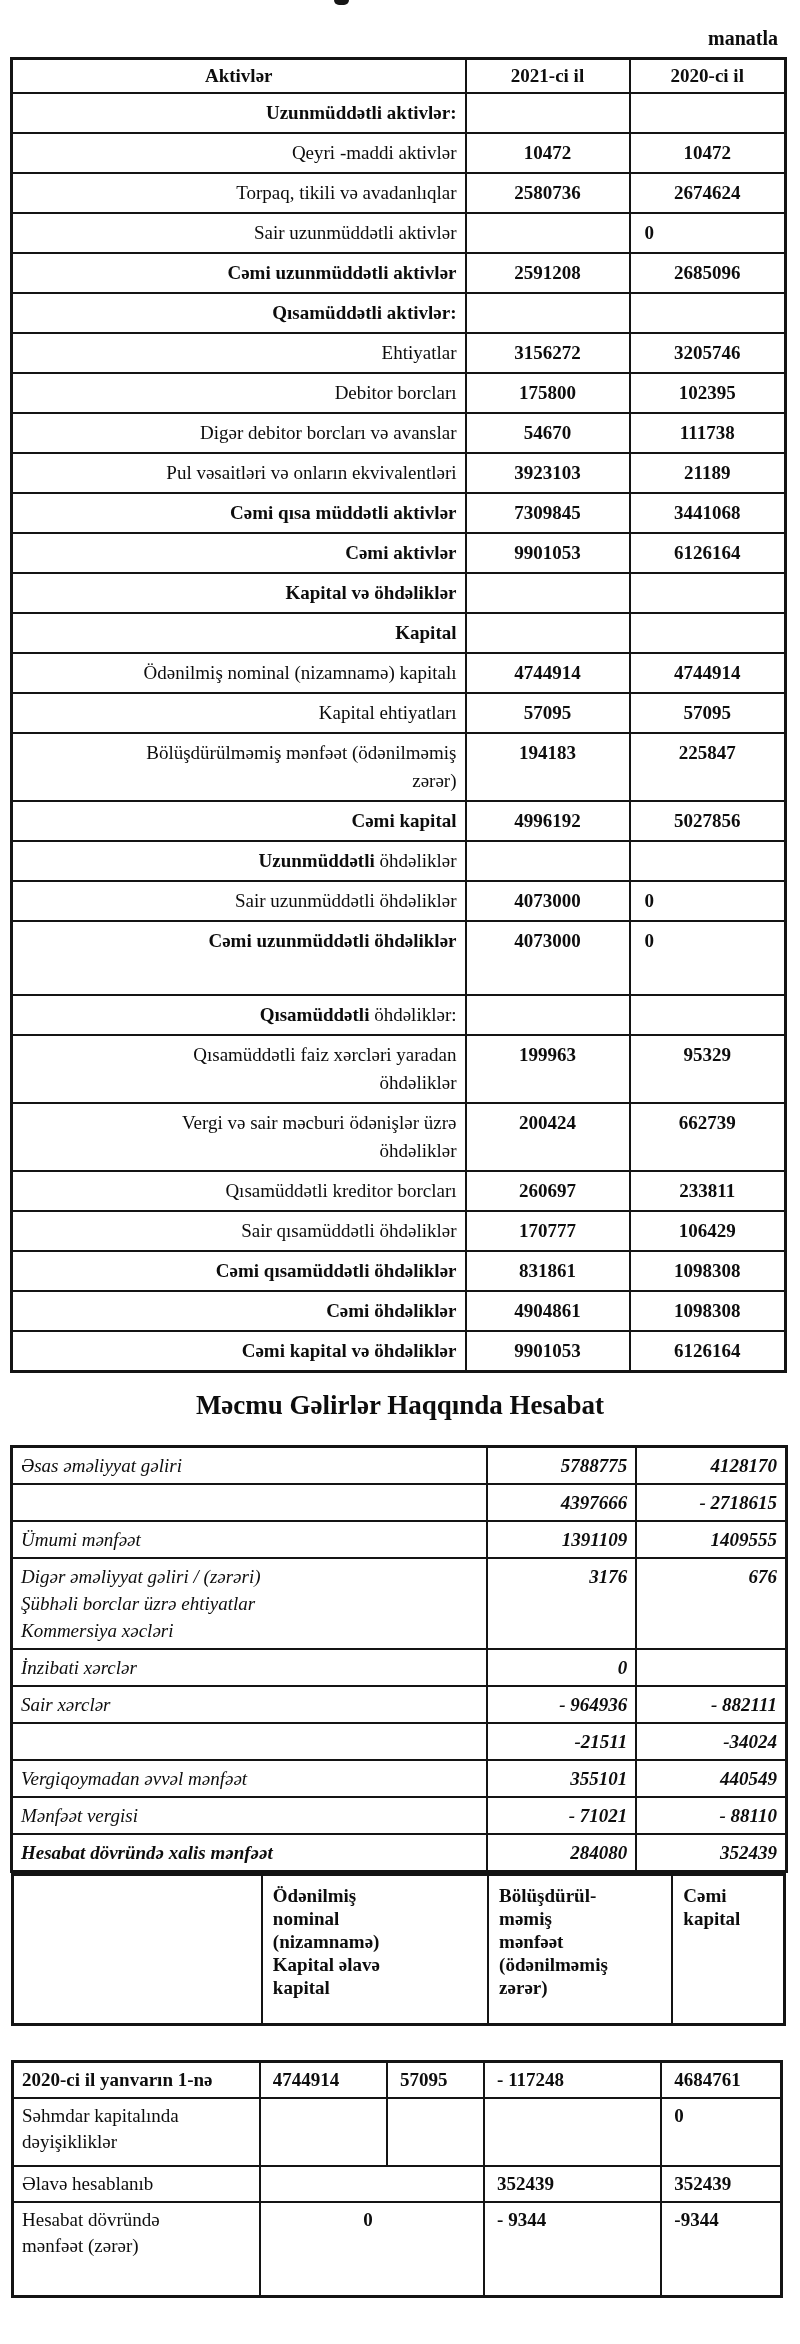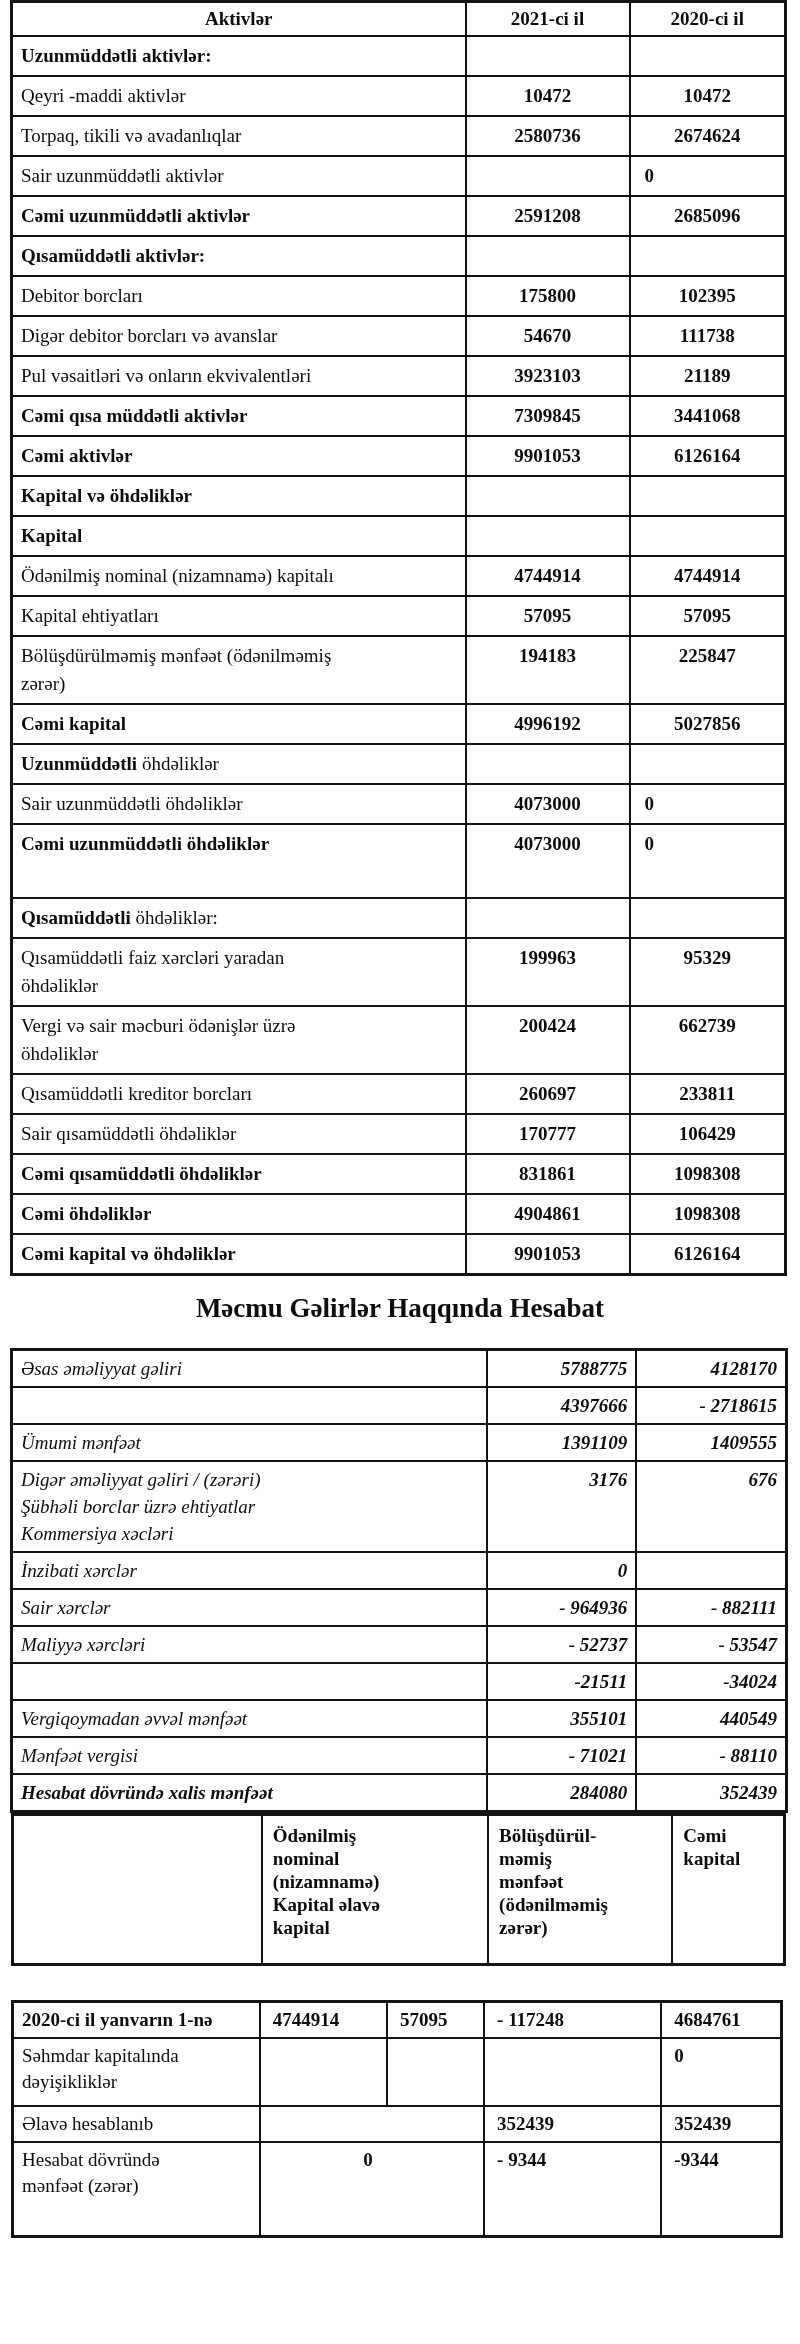--- a/index.html
+++ b/index.html
@@ -14,21 +14,21 @@
   
   table.tbl{border-collapse:collapse;table-layout:fixed;background:#fff;}
   table.tbl td, table.tbl th{border:2px solid #141414;font-size:19px;line-height:28px;
     vertical-align:top;overflow:hidden;word-wrap:break-word;}
   table.tbl{border:3px solid #141414;}
 
   
   table.balance{margin-left:10px;width:678px;}
   table.balance th{font-weight:bold;text-align:center;padding:2px 4px;vertical-align:middle;}
   table.balance td{padding:5px 8px;}
-  table.balance td.lbl{text-align:left;}
+  table.balance td.lbl{text-align:right;}
   table.balance td.lbl.b{font-weight:bold;}
   table.balance td.num{font-weight:bold;text-align:center;}
   table.balance td.num.zl{text-align:left;padding-left:14px;}
   table.balance tr.tall td{height:62px;}
 
   
   .sect-title{font-size:27px;font-weight:bold;text-align:center;margin:12px 0 20px 0;line-height:40px;letter-spacing:0px;}
   .sect-title.second{margin:16px 0 28px 0;}
 
   
@@ -48,20 +48,24 @@
   table.equity-data td.num{font-weight:bold;text-align:left;padding-left:12px;}
   table.equity-data td.num.center{text-align:center;padding-left:0;}
   table.equity-data tr.tall td{height:84px;}
   table.equity-data tr.r2 td{height:58px;}
 </style>
 </head>
 <body>
 
 <div class="page">
 
+  <div class="topbar">
+    <span class="partial-glyph"></span>
+    <div class="unit-note">manatla</div>
+  </div>
 
   <table class="tbl balance">
     <colgroup>
         <col style="width:454px">
         <col style="width:164px">
         <col style="width:156px">
       </colgroup>
     <thead>
         <tr>
           <th>Aktivlər</th>
@@ -94,20 +98,25 @@
           <td class="lbl b">Cəmi uzunmüddətli aktivlər</td>
           <td class="num">2591208</td>
           <td class="num">2685096</td>
         </tr>
         <tr>
           <td class="lbl b">Qısamüddətli aktivlər:</td>
           <td class="num"></td>
           <td class="num"></td>
         </tr>
         <tr>
+          <td class="lbl">Ehtiyatlar</td>
+          <td class="num">3156272</td>
+          <td class="num">3205746</td>
+        </tr>
+        <tr>
           <td class="lbl">Debitor borcları</td>
           <td class="num">175800</td>
           <td class="num">102395</td>
         </tr>
         <tr>
           <td class="lbl">Digər debitor borcları və avanslar</td>
           <td class="num">54670</td>
           <td class="num">111738</td>
         </tr>
         <tr>
@@ -244,25 +253,20 @@
         </tr>
         <tr>
           <td class="lbl">İnzibati xərclər</td>
           <td class="num">0</td>
           <td class="num"></td>
         </tr>
         <tr>
           <td class="lbl">Sair xərclər</td>
           <td class="num">- 964936</td>
           <td class="num">- 882111</td>
-        </tr>
-        <tr>
-          <td class="lbl">Maliyyə xərcləri</td>
-          <td class="num">- 52737</td>
-          <td class="num">- 53547</td>
         </tr>
         <tr>
           <td class="lbl"></td>
           <td class="num">-21511</td>
           <td class="num">-34024</td>
         </tr>
         <tr>
           <td class="lbl">Vergiqoymadan əvvəl mənfəət</td>
           <td class="num">355101</td>
           <td class="num">440549</td>

